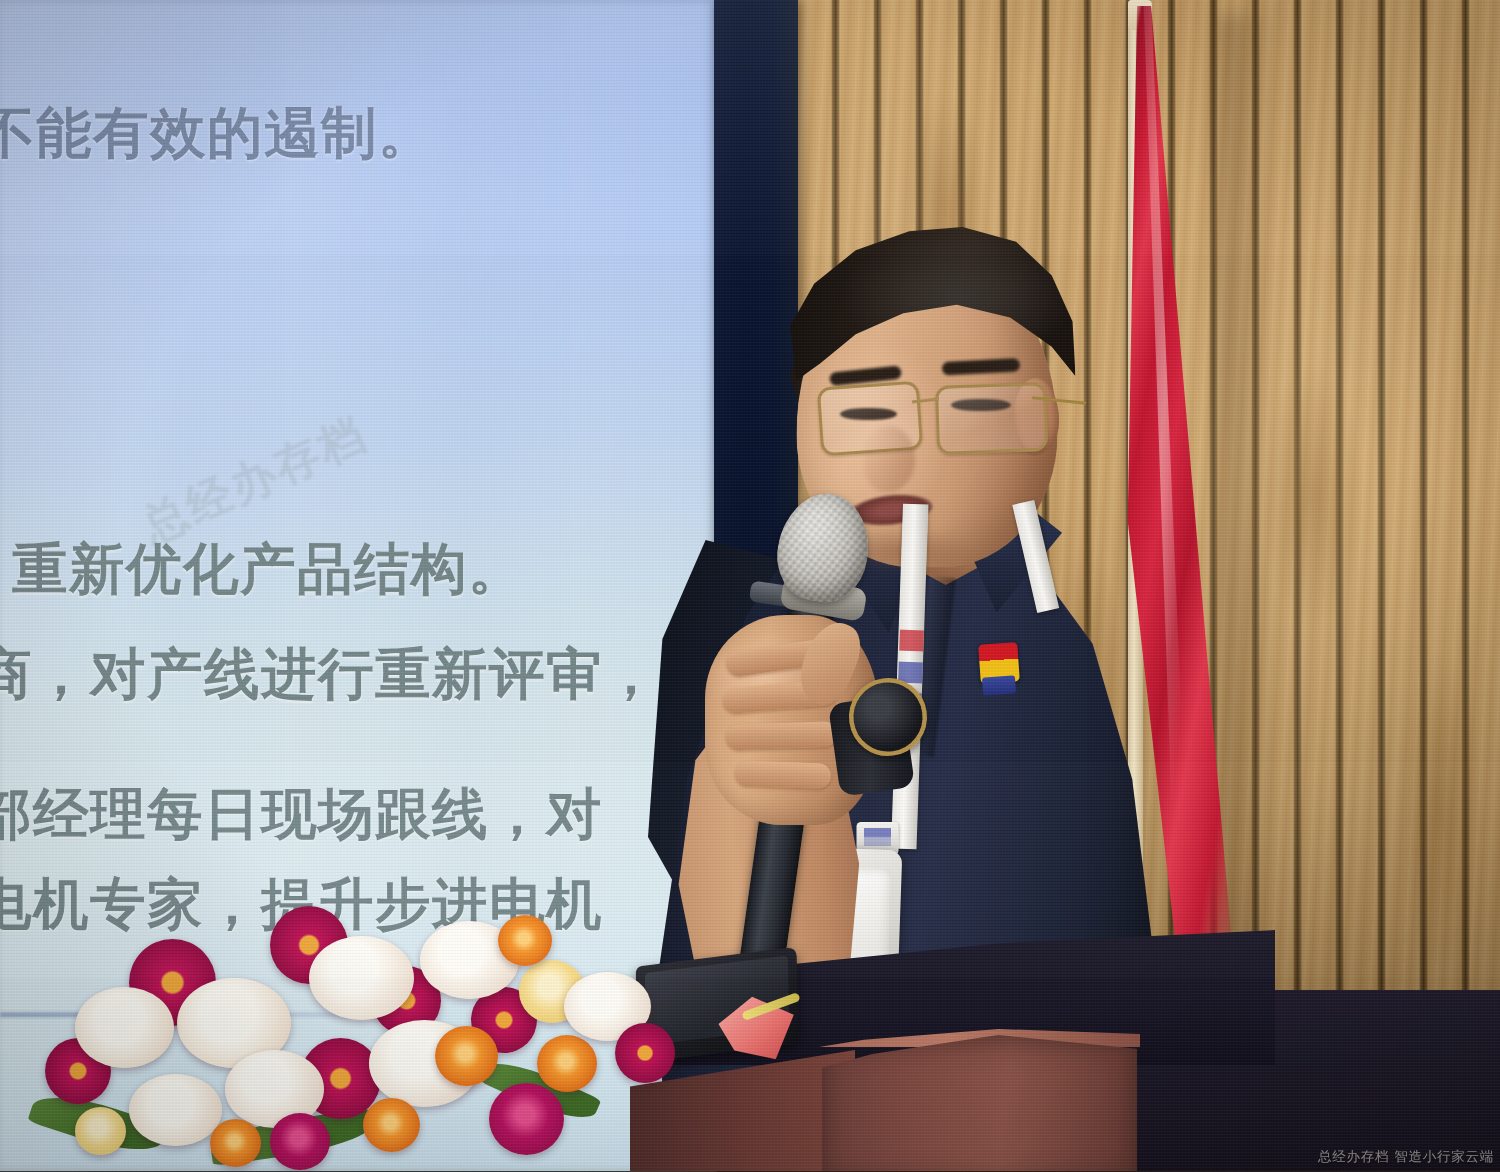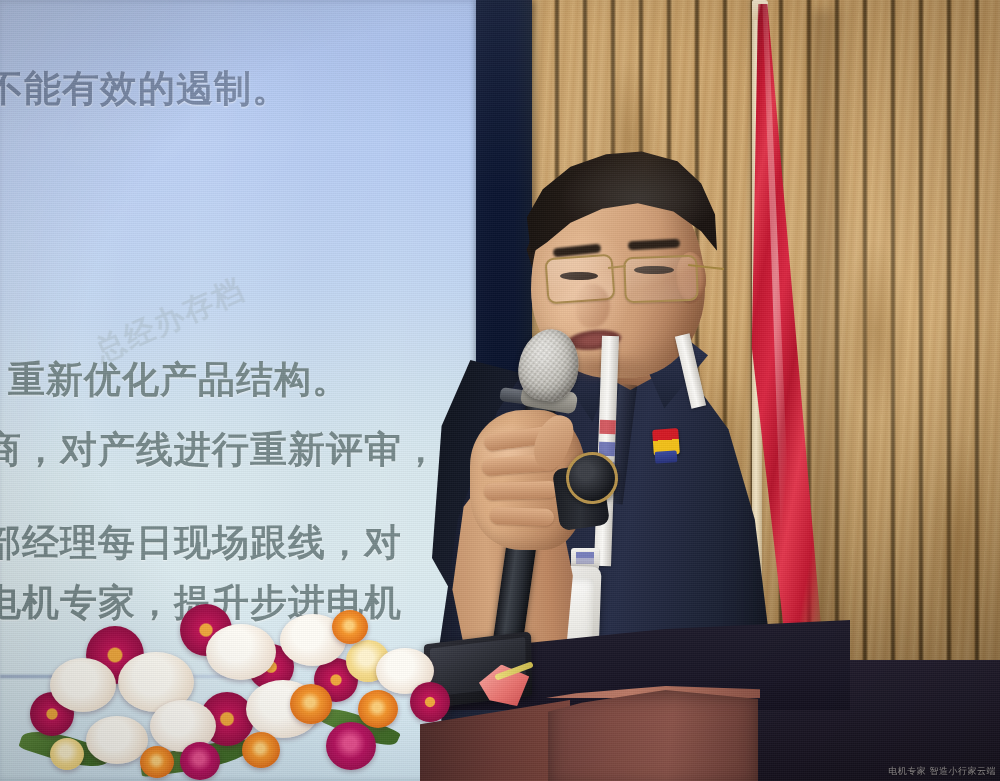--- a/index.html
+++ b/index.html
@@ -654,15 +654,15 @@
     <div class="fl rose-m" style="left:190px; top:146px; width:40px; height:38px;"></div>
     <div class="fl rose-y" style="left:60px;  top:142px; width:34px; height:32px;"></div>
     <div class="fl orchid" style="left:386px; top:52px;  width:58px; height:46px;"></div>
     <div class="fl gerbera" style="left:420px; top:86px;  width:40px; height:40px;"></div>
   </div>
   <div class="anthurium"></div>
   <div class="anthurium-spadix"></div>
 
   <div class="vignette"></div>
   <div class="grain-overlay"></div>
-  <div class="corner-watermark">电机专家 智造小行家云端</div>
+  <div class="corner-watermark">总经办存档 智造小行家云端</div>
 
 </div>
 
 </body></html>

